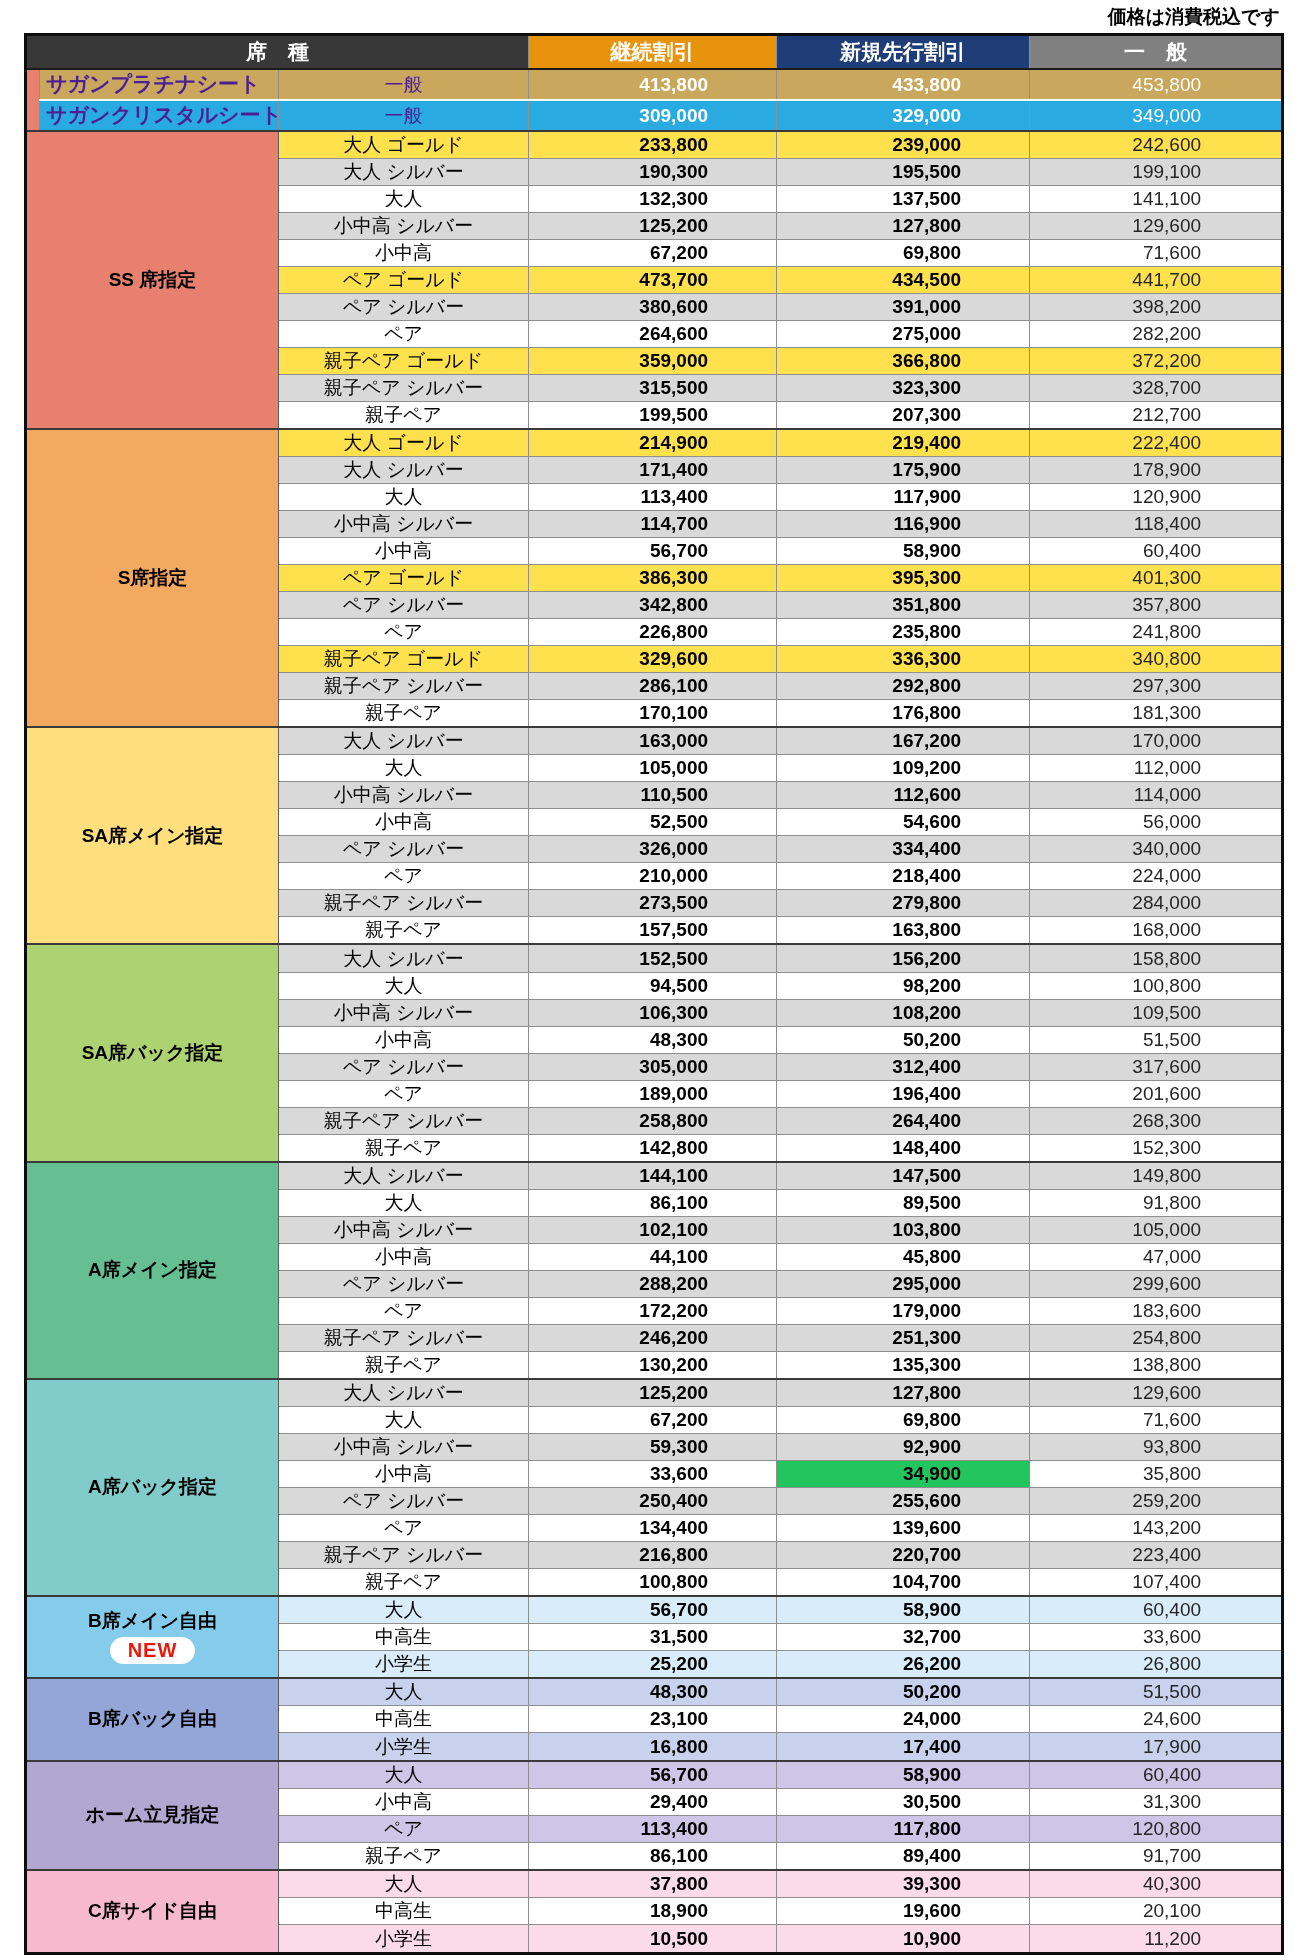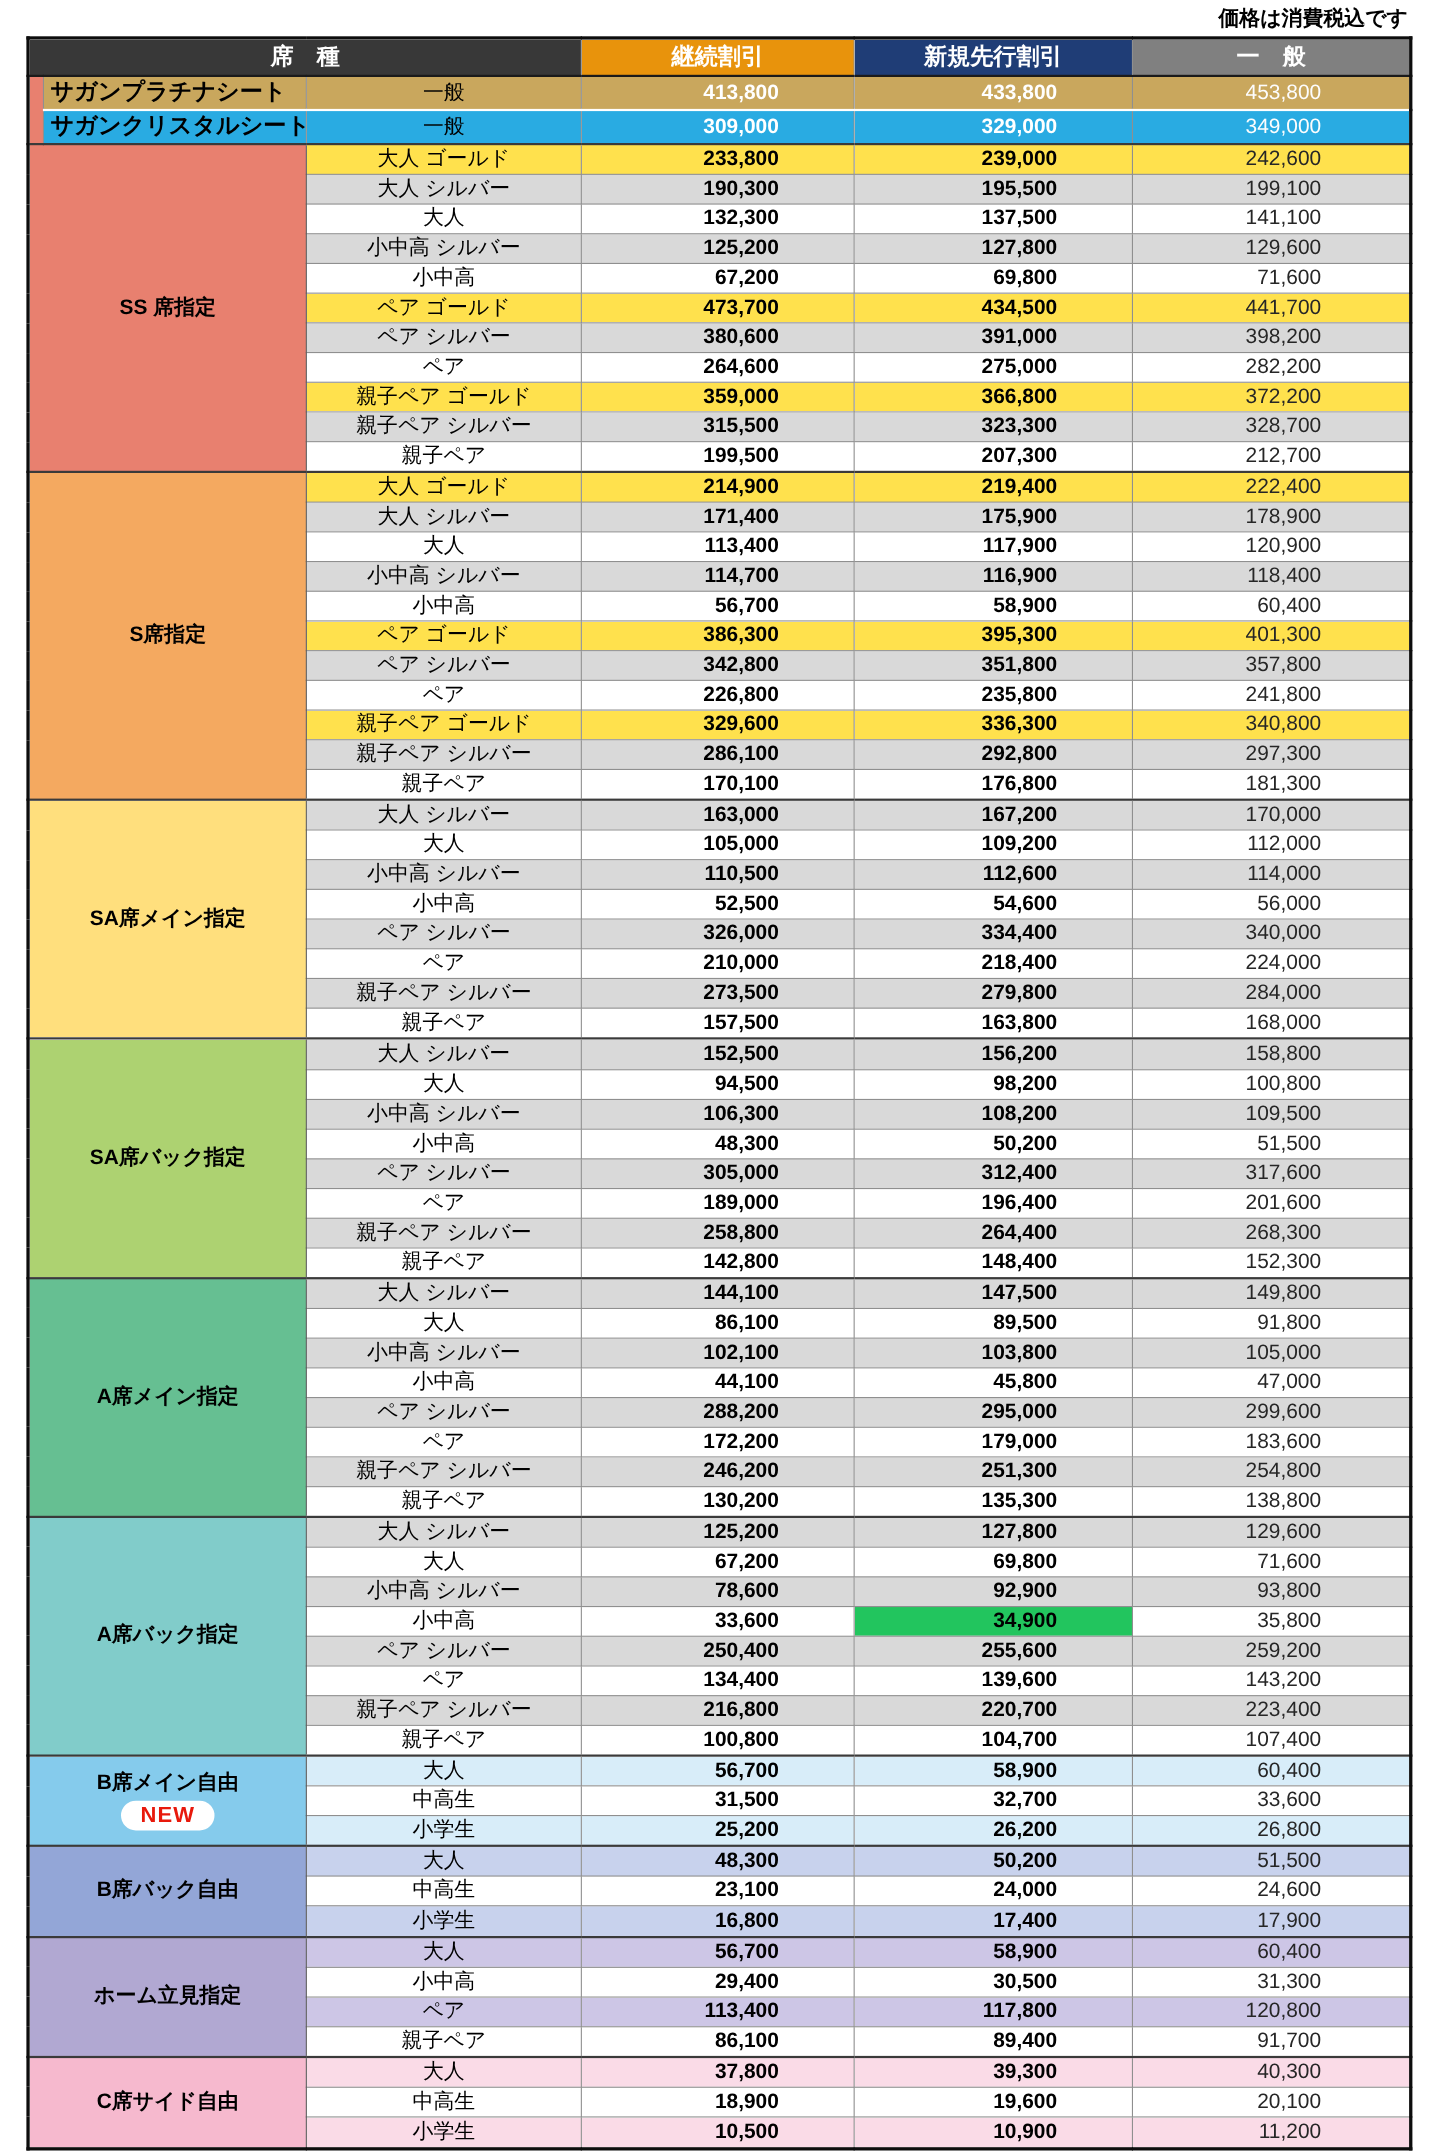--- a/index.html
+++ b/index.html
@@ -29,21 +29,21 @@
     text-align:center; border-bottom:2px solid #1a1a1a;
   }
   td.cat {
     text-align:center; font-weight:700; font-size:19px; color:#000;
     border-right:1px solid #5f5f5f;
   }
   td.sub { text-align:center; font-weight:400; color:#000; }
   td.price { text-align:right; padding-right:68px; font-weight:700; color:#000; }
   td.price.general { padding-right:80px; font-weight:400; color:#262626; }
   tr.block-start td { border-top:2px solid #3a3a3a; }
-  tr.premium td { color:#000000; }
+  tr.premium td { color:#4c1d95; }
   tr.premium td.label {
     text-align:left; padding-left:6px; font-weight:700; font-size:21px;
   }
   tr.premium td.price { color:#ffffff; }
   tr.premium td.price.general { font-weight:400; color:#fdfdfd; }
   tr.premium-second td { border-top:2px solid #ffffff; }
   .cat-inner { display:flex; flex-direction:column; align-items:center; justify-content:center; gap:6px; }
   .new-badge {
     display:inline-block; background:#ffffff; color:#e8190c;
     font-weight:700; font-size:20px; letter-spacing:1px;
@@ -401,21 +401,21 @@
         <td class="price general" style="background: rgb(217, 217, 217);">129,600</td>
       </tr>
       <tr>
         <td class="sub" style="background: rgb(255, 255, 255);">大人</td>
         <td class="price" style="background: rgb(255, 255, 255);">67,200</td>
         <td class="price" style="background: rgb(255, 255, 255);">69,800</td>
         <td class="price general" style="background: rgb(255, 255, 255);">71,600</td>
       </tr>
       <tr>
         <td class="sub" style="background: rgb(217, 217, 217);">小中高 シルバー</td>
-        <td class="price" style="background: rgb(217, 217, 217);">78,600</td>
+        <td class="price" style="background: rgb(217, 217, 217);">59,300</td>
         <td class="price" style="background: rgb(217, 217, 217);">92,900</td>
         <td class="price general" style="background: rgb(217, 217, 217);">93,800</td>
       </tr>
       <tr>
         <td class="sub" style="background: rgb(255, 255, 255);">小中高</td>
         <td class="price" style="background: rgb(255, 255, 255);">33,600</td>
         <td class="price" style="background: #22c55e;">34,900</td>
         <td class="price general" style="background: rgb(255, 255, 255);">35,800</td>
       </tr>
       <tr>

